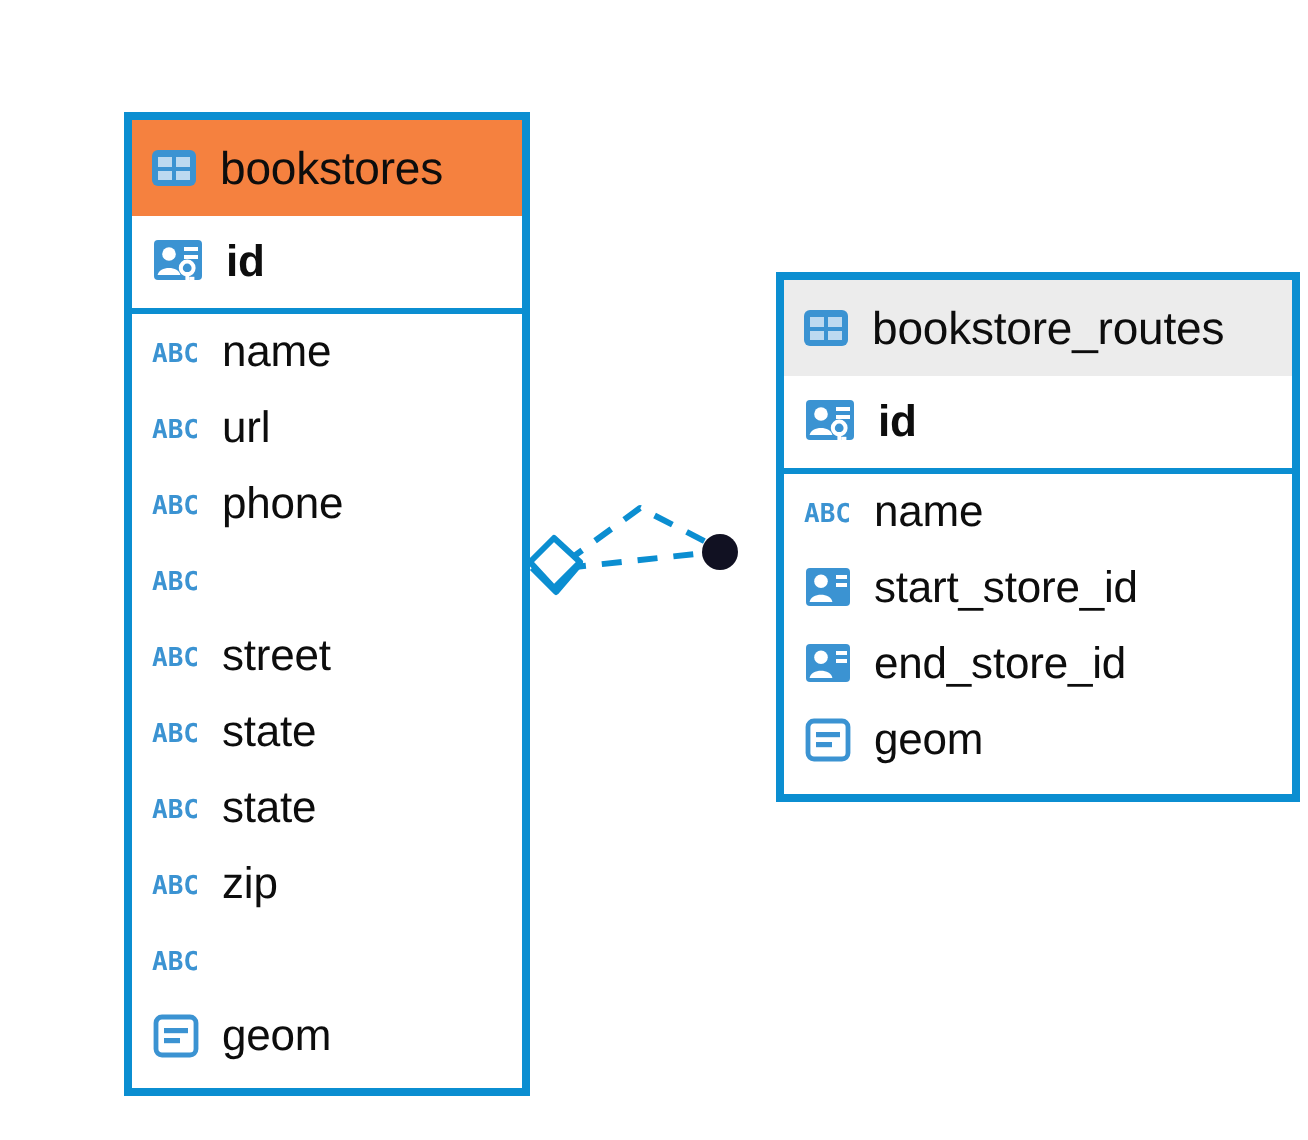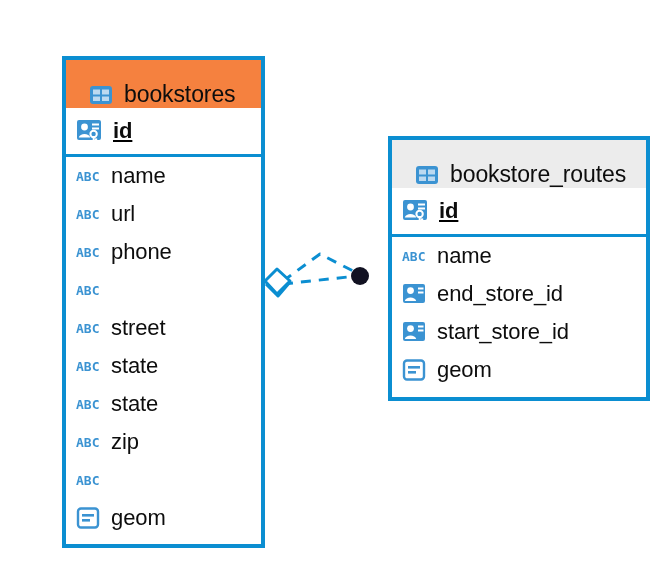--- a/index.html
+++ b/index.html
@@ -33,41 +33,40 @@
     height: 492px;
   }
   #table-bookstore-routes {
     left: 388px;
     top: 136px;
     width: 262px;
     height: 265px;
   }
   .table-header {
     display: flex;
-    align-items: flex-end;
+    align-items: center;
     height: 48px;
-    padding-left: 22px;
+    padding-left: 8px;
     box-sizing: border-box;
   }
   .table-header.accent-orange {
     background: #f5813f;
   }
   .table-header.accent-grey {
     background: #ececec;
   }
   .table-title {
     font-size: 23px;
     color: #0d0d0d;
     margin-left: 10px;
     white-space: nowrap;
     letter-spacing: -0.1px;
   }
   .pk-section {
     border-bottom: 3px solid #0b8ed1;
-    text-decoration: underline;
   }
   .field-row {
     display: flex;
     align-items: center;
     height: 38px;
     padding-left: 10px;
     box-sizing: border-box;
   }
   .pk-section .field-row {
     height: 46px;
@@ -280,33 +279,33 @@
       <div class="field-row">
         <span class="icon">
           <svg width="26" height="24" viewBox="0 0 26 24">
             <rect x="1" y="2" width="22" height="19" rx="2" fill="#3b93d2"></rect>
             <circle cx="8.5" cy="8.6" r="3.4" fill="#ffffff"></circle>
             <path d="M 2.8 19 C 3.6 14.2 13.4 14.2 14.2 19 Z" fill="#ffffff"></path>
             <rect x="16" y="5.5" width="5.5" height="2" fill="#ffffff"></rect>
             <rect x="16" y="9.5" width="5.5" height="2" fill="#ffffff"></rect>
           </svg>
         </span>
-        <span class="field-label">end_store_id</span>
+        <span class="field-label">start_store_id</span>
       </div>
       <div class="field-row">
         <span class="icon">
           <svg width="26" height="24" viewBox="0 0 26 24">
             <rect x="1" y="2" width="22" height="19" rx="2" fill="#3b93d2"></rect>
             <circle cx="8.5" cy="8.6" r="3.4" fill="#ffffff"></circle>
             <path d="M 2.8 19 C 3.6 14.2 13.4 14.2 14.2 19 Z" fill="#ffffff"></path>
             <rect x="16" y="5.5" width="5.5" height="2" fill="#ffffff"></rect>
             <rect x="16" y="9.5" width="5.5" height="2" fill="#ffffff"></rect>
           </svg>
         </span>
-        <span class="field-label">start_store_id</span>
+        <span class="field-label">end_store_id</span>
       </div>
       <div class="field-row">
         <span class="icon">
           <svg width="26" height="24" viewBox="0 0 26 24">
             <rect x="2" y="2.5" width="20" height="19" rx="3" fill="none" stroke="#3b93d2" stroke-width="2.4"></rect>
             <rect x="6" y="8" width="12" height="2.6" fill="#3b93d2"></rect>
             <rect x="6" y="13" width="8" height="2.6" fill="#3b93d2"></rect>
           </svg>
         </span>
         <span class="field-label">geom</span>

